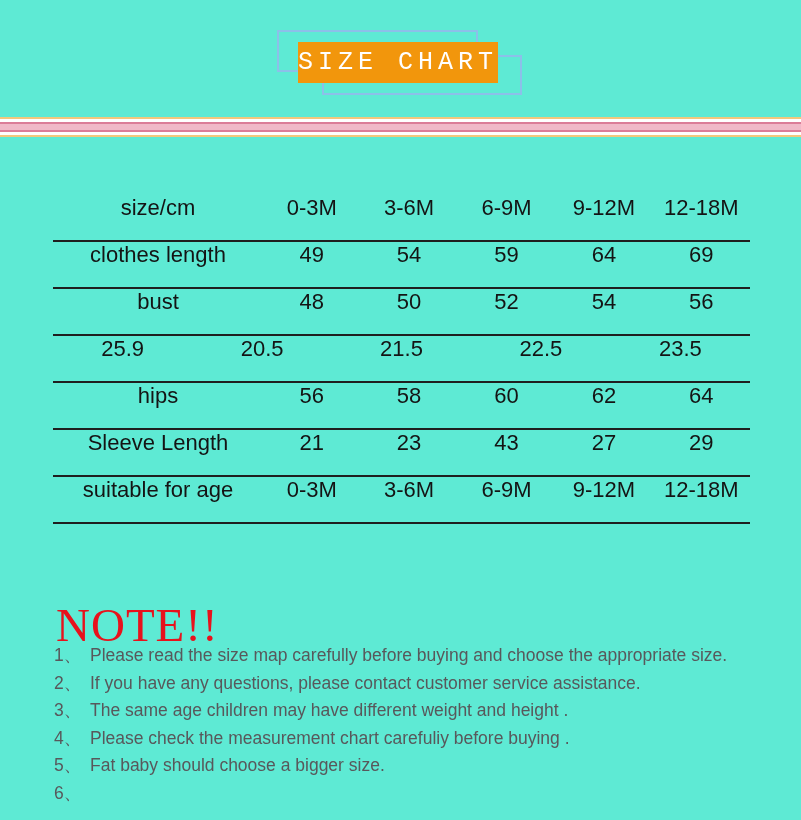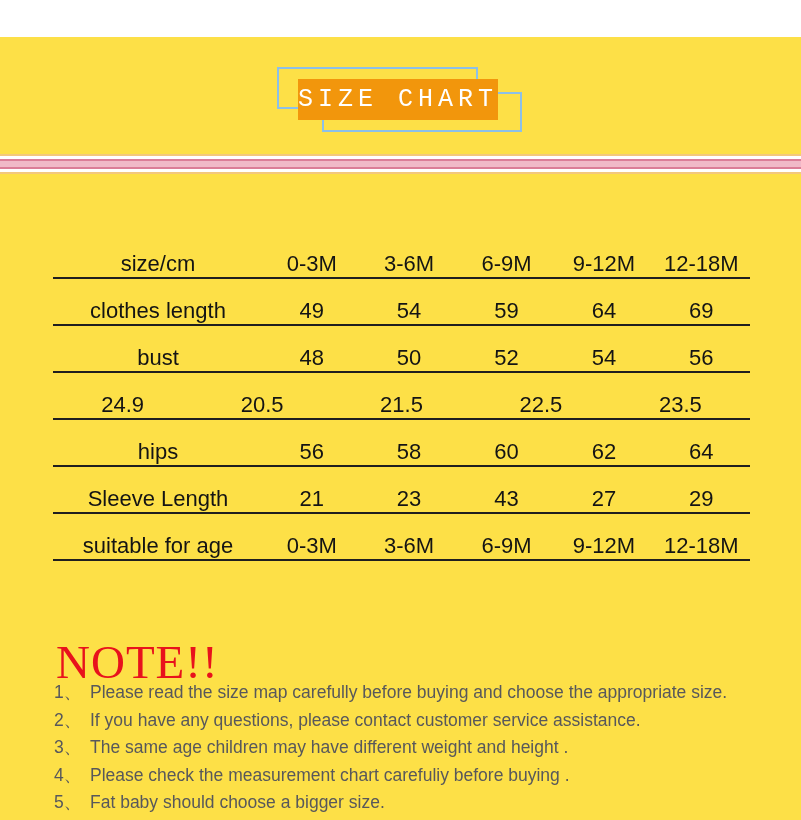--- a/index.html
+++ b/index.html
@@ -3,39 +3,39 @@
 <meta charset="utf-8">
 <style>
   :root{
     --orange:#F2960C; --blue:#8CC0E9; --red:#E8121C;
     --table-line:#1f1f1f; --table-text:#141414; --note-text:#58585B;
   }
   *{margin:0;padding:0;box-sizing:border-box;}
   html,body{background:#ffffff;}
   body{width:801px;height:820px;position:relative;overflow:hidden;
        font-family:"Liberation Sans",sans-serif;}
-  .page{position:absolute;inset:0;background:#fde047;margin-top:37px;}
+  .page{position:absolute;inset:0;background:#5eead4;}
 
   
   .deco-rect{position:absolute;border:2px solid var(--blue);background:transparent;z-index:1;}
   .rect1{left:277px;top:30px;width:201px;height:42px;}
   .rect2{left:322px;top:55px;width:200px;height:40px;}
   .title-box{position:absolute;left:298px;top:42px;width:200px;height:41px;
              background:var(--orange);z-index:2;display:flex;align-items:center;justify-content:center;}
   .title-box span{color:#ffffff;font-family:"Liberation Mono","DejaVu Sans Mono",monospace;
                   font-size:25px;letter-spacing:5px;white-space:nowrap;}
 
   
   .stripe-band{position:absolute;left:0;top:117px;width:801px;z-index:1;}
   .stripe-band div{width:100%;}
 
   
   .size-table{position:absolute;left:53px;top:195px;width:697px;z-index:1;
               color:var(--table-text);}
-  .t-row{display:flex;align-items:flex-end;height:47px;border-bottom:2px solid var(--table-line);
+  .t-row{display:flex;align-items:flex-start;height:47px;border-bottom:2px solid var(--table-line);
          font-size:22px;}
   .t-label{width:210px;text-align:center;}
   .t-cell{flex:1;text-align:center;}
 
   
   .note-heading{position:absolute;left:56px;top:598px;z-index:1;
                 font-family:"Liberation Serif","DejaVu Serif",serif;font-weight:400;
                 font-size:47px;color:var(--red);letter-spacing:1px;}
   .notes{position:absolute;left:54px;top:642px;width:710px;z-index:1;list-style:none;}
   .notes li{display:flex;align-items:baseline;color:var(--note-text);
@@ -82,21 +82,21 @@
       </div>
       <div class="t-row">
         <div class="t-label">bust</div>
         <div class="t-cell">48</div>
         <div class="t-cell">50</div>
         <div class="t-cell">52</div>
         <div class="t-cell">54</div>
         <div class="t-cell">56</div>
       </div>
       <div class="t-row">
-        <div class="t-cell">24.9</div>
+        <div class="t-cell">25.9</div>
         <div class="t-cell">20.5</div>
         <div class="t-cell">21.5</div>
         <div class="t-cell">22.5</div>
         <div class="t-cell">23.5</div>
       </div>
       <div class="t-row">
         <div class="t-label">hips</div>
         <div class="t-cell">56</div>
         <div class="t-cell">58</div>
         <div class="t-cell">60</div>

